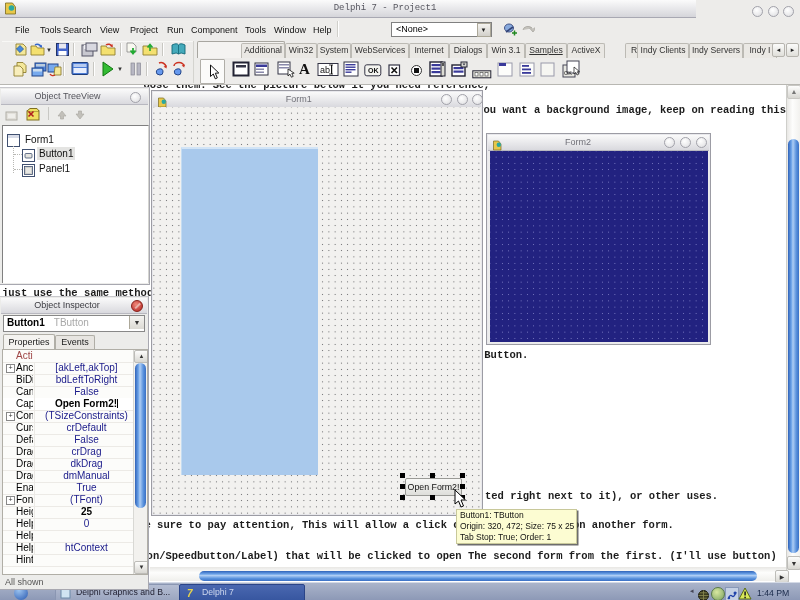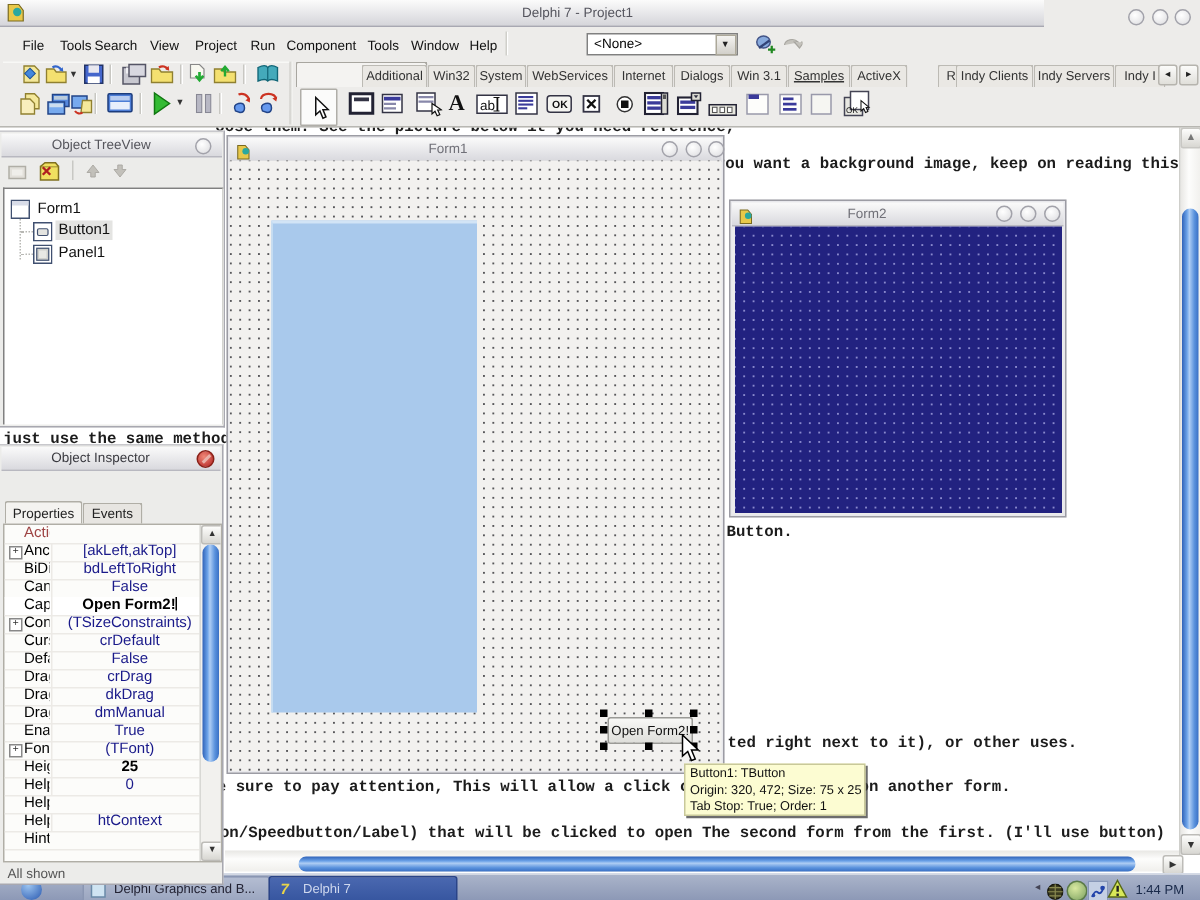--- a/index.html
+++ b/index.html
@@ -141,20 +141,24 @@
     <div class="abs" style="left:36px;top:37px;font-size:10px;color:#111;">Panel1</div>
   </div>
 </div>
 
 <div class="abs" style="left:0px;top:296px;width:148px;height:292px;background:#ececea;border-right:1px solid #a8a8b0;border-top:1px solid #c8c8cc;border-bottom:1px solid #a8a8b0;z-index:30;">
   <div class="ftitle" style="height:15px;color:#3a3a40;padding-right:14px;">Object Inspector</div>
   <div class="abs" style="right:5px;top:3px;width:10px;height:10px;border-radius:50%;background:radial-gradient(circle at 40% 35%,#f08878,#b02020);border:1px solid #882018;">
       <span style="position:absolute;left:1.5px;top:4px;width:7px;height:1.5px;background:#e8b0a8;transform:rotate(-45deg);"></span>
     </div>
 
+  <div class="abs" style="left:3px;top:18px;width:140px;height:15px;background:#fff;border:1px solid #888;font-size:10px;line-height:14px;">
+    <b style="padding-left:3px;color:#000;">Button1</b><span style="color:#a8a8a8;padding-left:9px;">TButton</span>
+    <span class="abs" style="right:0;top:0;width:14px;height:13px;background:linear-gradient(#f4f3f0,#dcdad4);border-left:1px solid #aca899;font-size:7px;text-align:center;line-height:13px;color:#333;">▼</span>
+  </div>
 
   <div class="abs" style="left:3px;top:37px;width:50px;height:15px;background:#f4f3f0;border:1px solid #b0aea6;border-bottom:none;border-radius:2px 2px 0 0;font-size:9px;text-align:center;line-height:14px;color:#222;">Properties</div>
   <div class="abs" style="left:55px;top:38px;width:38px;height:14px;background:#e7e5e1;border:1px solid #b0aea6;border-bottom:none;border-radius:2px 2px 0 0;font-size:9px;text-align:center;line-height:13px;color:#222;">Events</div>
 
   <div class="abs" style="left:2px;top:52px;width:144px;height:224px;background:#fcfcfa;border:1px solid #b0aea6;overflow:hidden;font-size:10px;">
     <div class="prow" style="top:0px;">
         <span class="pname" style="color:#9e4444;">Action</span>
       </div>
     <div class="prow" style="top:12px;">
         <span class="plus">+</span>
@@ -227,21 +231,21 @@
       </div>
 
     <div class="abs" style="left:130px;top:0;width:14px;height:224px;background:#f2f1ee;border-left:1px solid #d8d8d4;"></div>
     <div class="abs" style="left:131px;top:0px;width:13px;height:11px;background:linear-gradient(#fdfdfc,#d8d7d2);border:1px solid #bdbcb8;border-radius:2px;color:#333;font-size:6px;line-height:10px;text-align:center;">▲</div>
     <div class="abs" style="left:132px;top:13px;width:11px;height:145px;border-radius:5.5px;background:linear-gradient(90deg,#2f62b8,#6ba2e8 30%,#aecdf4 45%,#5a92dd 75%,#3a70c4);"></div>
     <div class="abs" style="left:131px;top:211px;width:13px;height:11px;background:linear-gradient(#fdfdfc,#d8d7d2);border:1px solid #bdbcb8;border-radius:2px;color:#333;font-size:6px;line-height:10px;text-align:center;">▼</div>
   </div>
   <div class="abs" style="left:5px;top:280px;font-size:9px;color:#555;">All shown</div>
 </div>
 
-<div class="abs" style="left:0;top:0;width:696px;height:17px;background:linear-gradient(#fbfbfb,#d5d5da);border-bottom:1px solid #a8a8b2;">
+<div class="abs" style="left:0;top:0;width:696px;height:17px;background:linear-gradient(#fbfbfb,#d5d5da);border-bottom:1px solid #a8a8b2;font-family:Liberation Mono, monospace;">
   <div class="abs" style="left:4px;top:2px;"><svg width="13" height="13">
         <path d="M1.5 1 h7 l3 4 v7 h-10 z" fill="#e8c84a" stroke="#7a6a20" stroke-width="0.8"></path>
         <circle cx="7.5" cy="6" r="2.8" fill="#2aa8a0"></circle>
       </svg></div>
   <div class="abs" style="left:0;top:3px;width:770px;text-align:center;font-size:9px;color:#55555e;">Delphi 7 - Project1</div>
   <div class="circbtn" style="left:752px;top:6px;"></div>
   <div class="circbtn" style="left:768px;top:6px;"></div>
   <div class="circbtn" style="left:783px;top:6px;"></div>
 </div>
 

